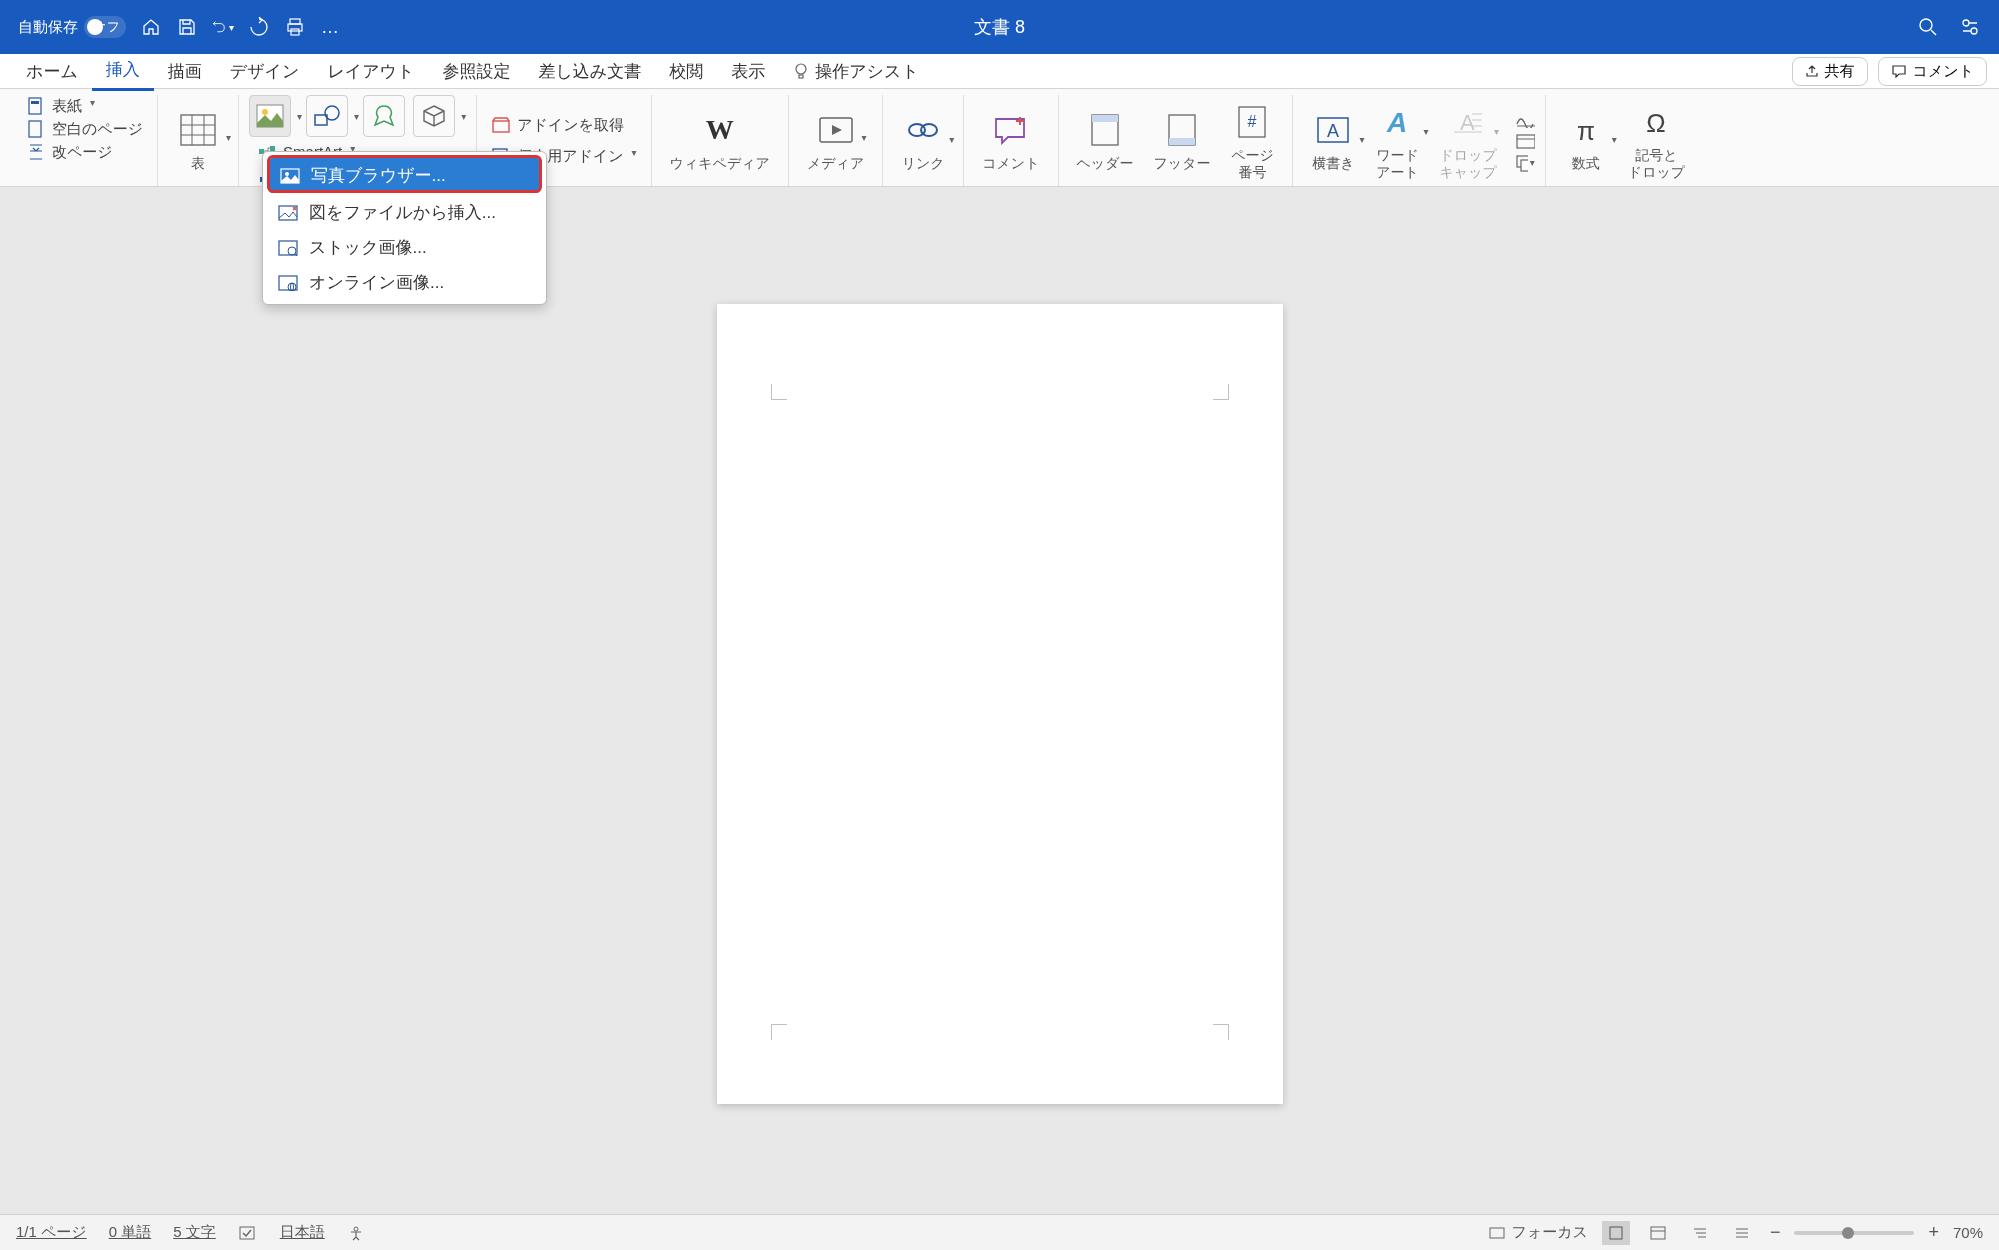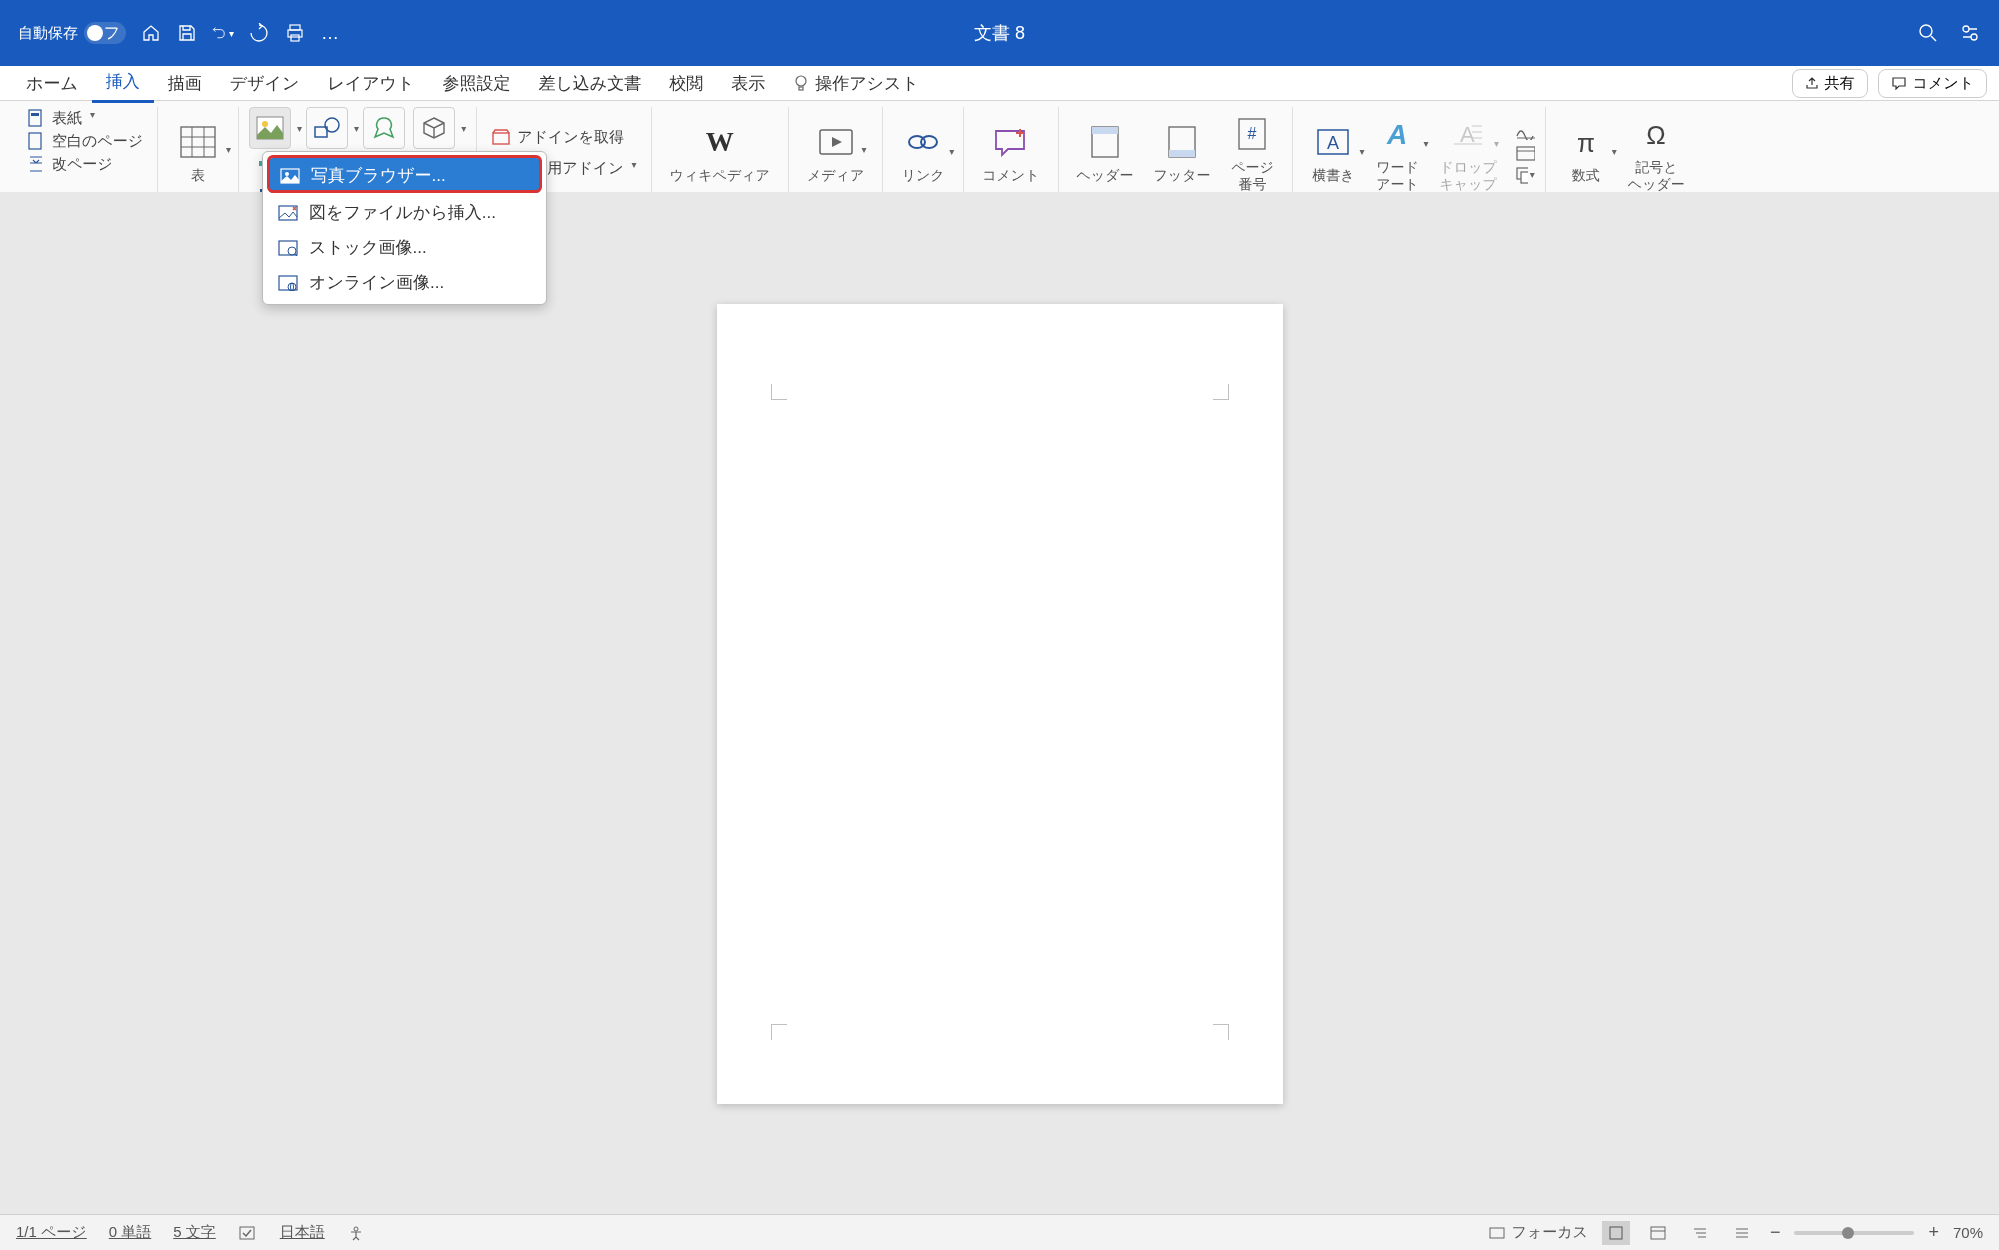--- a/index.html
+++ b/index.html
@@ -1,24 +1,24 @@
 <!DOCTYPE html>
 <html><head>
 <meta charset="utf-8">
 <style>
 * { margin: 0; padding: 0; box-sizing: border-box; font-family: "Hiragino Kaku Gothic Pro", "Yu Gothic", Arial, sans-serif; }
 body { width: 1999px; height: 1250px; background: #e8e8e8; overflow: hidden; position: relative; }
 
 
-.titlebar { background: #185abd; height: 66px; display: flex; align-items: center; color: white; font-size: 17px; position: relative; }
+.titlebar { background: #185abd; height: 54px; display: flex; align-items: center; color: white; font-size: 17px; position: relative; }
 .titlebar-left { display: flex; align-items: center; gap: 14px; padding-left: 18px; }
 .autosave { display: flex; align-items: center; gap: 6px; font-size: 15px; }
 .toggle { width: 42px; height: 22px; background: #3b73c7; border-radius: 11px; position: relative; display: flex; align-items: center; }
 .toggle-knob { width: 16px; height: 16px; background: white; border-radius: 50%; margin-left: 3px; }
-.toggle-text { font-size: 16px; color: white; position: absolute; right: 6px; }
+.toggle-text { font-size: 13px; color: white; position: absolute; right: 6px; }
 .titlebar-icon { width: 22px; height: 22px; display: flex; align-items: center; justify-content: center; cursor: pointer; }
 .doc-title { position: absolute; left: 50%; transform: translateX(-50%); font-weight: 500; font-size: 18px; }
 .titlebar-right { position: absolute; right: 18px; display: flex; gap: 20px; }
 
 
 .tabbar { background: white; height: 35px; display: flex; align-items: center; padding: 0 12px; border-bottom: 1px solid #d4d4d4; position: relative; }
 .tab { padding: 0 14px; height: 40px; display: flex; align-items: center; font-size: 17px; color: #333; cursor: pointer; }
 .tab.active { color: #185abd; border-bottom: 3px solid #185abd; font-weight: 500; }
 .tabbar-right { position: absolute; right: 12px; display: flex; gap: 10px; }
 .share-btn, .comment-btn { border: 1px solid #ccc; border-radius: 8px; padding: 4px 12px; font-size: 15px; display: flex; align-items: center; gap: 6px; cursor: pointer; background: white; }
@@ -457,21 +457,21 @@
           </div>
         <div class="big-label">数式</div>
       </div>
       <div class="big-btn">
         <div class="big-icon">
             <svg width="36" height="32">
               <text x="18" y="26" text-anchor="middle" font-size="26" fill="#444">Ω</text>
             </svg>
           </div>
         <div class="big-label" style="white-space:pre-line">記号と
-ヘッダー</div>
+ドロップ</div>
       </div>
     </div>
   </div>
 </div>
 
 <div class="dropdown">
   <div class="dd-highlight"></div>
   <div class="dd-item selected">
     <span class="dd-icon">
         <svg width="20" height="16">

